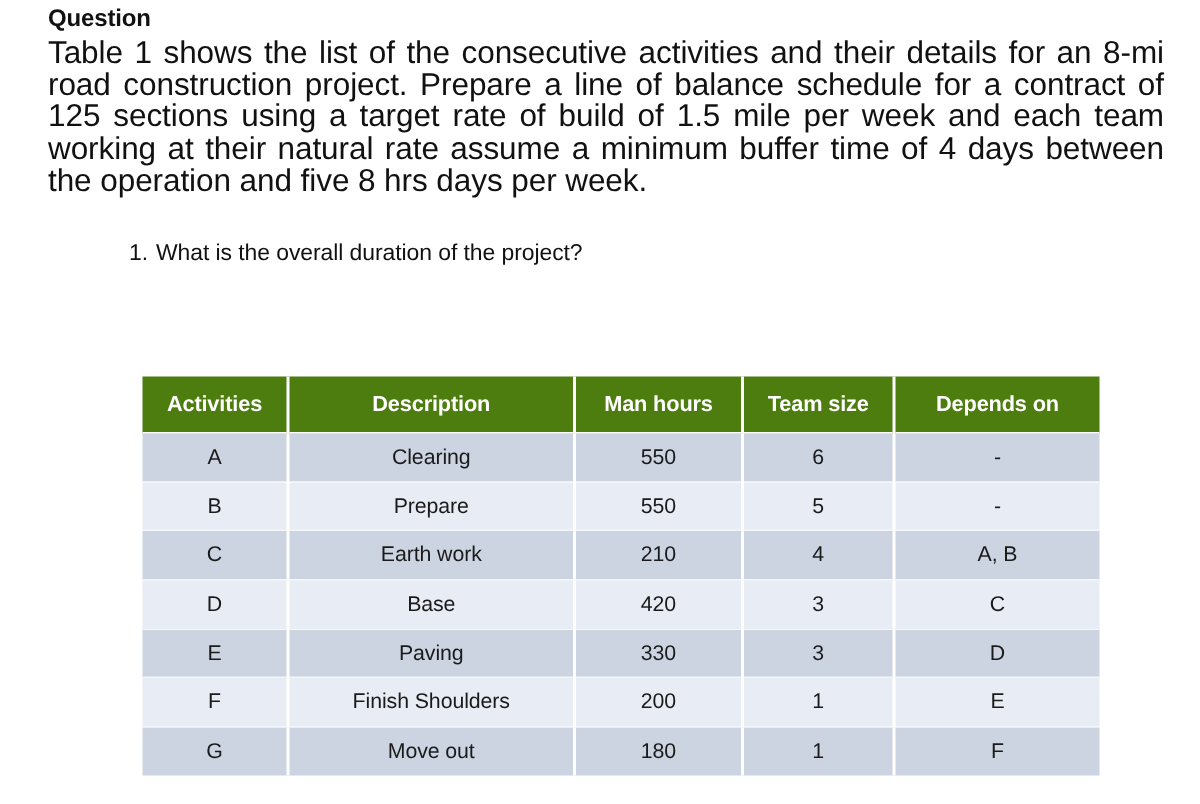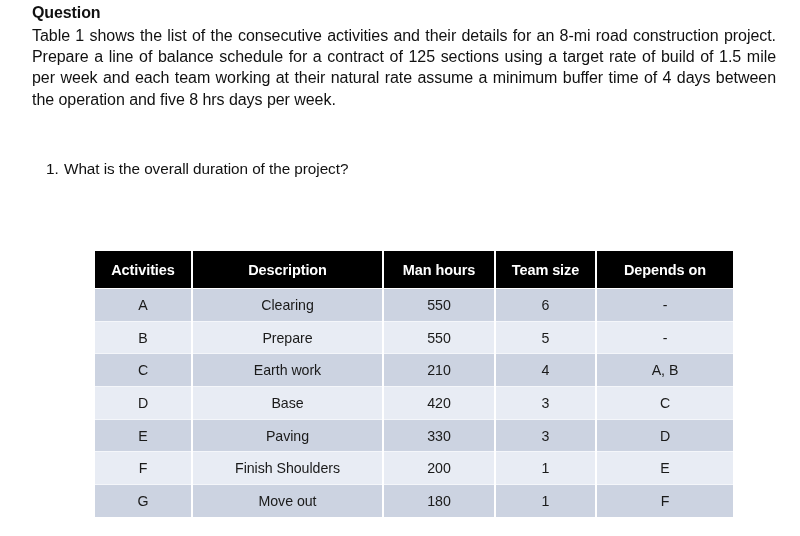--- a/index.html
+++ b/index.html
@@ -36,21 +36,21 @@
     line-height: 20px;
     color: #111111;
   }
 
   
   .q-body {
     position: absolute;
     left: 32px;
     top: 25px;
     width: 744px;
-    font-size: 16px;
+    font-size: 21px;
     line-height: 21.2px;
     text-align: justify;
     text-justify: inter-word;
     color: #111111;
     letter-spacing: -0.05px;
   }
 
   
   .q-list {
     position: absolute;
@@ -58,20 +58,21 @@
     top: 158px;
     width: 700px;
     font-size: 15.3px;
     line-height: 21.5px;
     color: #111111;
     letter-spacing: -0.05px;
   }
   .q-list-item {
     display: block;
     white-space: nowrap;
+    margin-left: 40px;
   }
   .q-list-num {
     display: inline-block;
     width: 18px;
   }
 
   
   .tbl-wrap {
     position: absolute;
     left: 95px;
@@ -84,21 +85,21 @@
     width: 638px;
     font-size: 14px;
   }
   table.data col.c-act   { width: 97px; }
   table.data col.c-desc  { width: 191px; }
   table.data col.c-man   { width: 112px; }
   table.data col.c-team  { width: 101px; }
   table.data col.c-dep   { width: 137px; }
 
   table.data thead th {
-    background: #000000;
+    background: #4d7c0f;
     color: #ffffff;
     font-weight: bold;
     font-size: 14.5px;
     height: 37px;
     text-align: center;
     vertical-align: middle;
     border-right: 2px solid #ffffff;
     border-bottom: 1px solid #ffffff;
     padding: 0 2px;
     letter-spacing: -0.1px;

